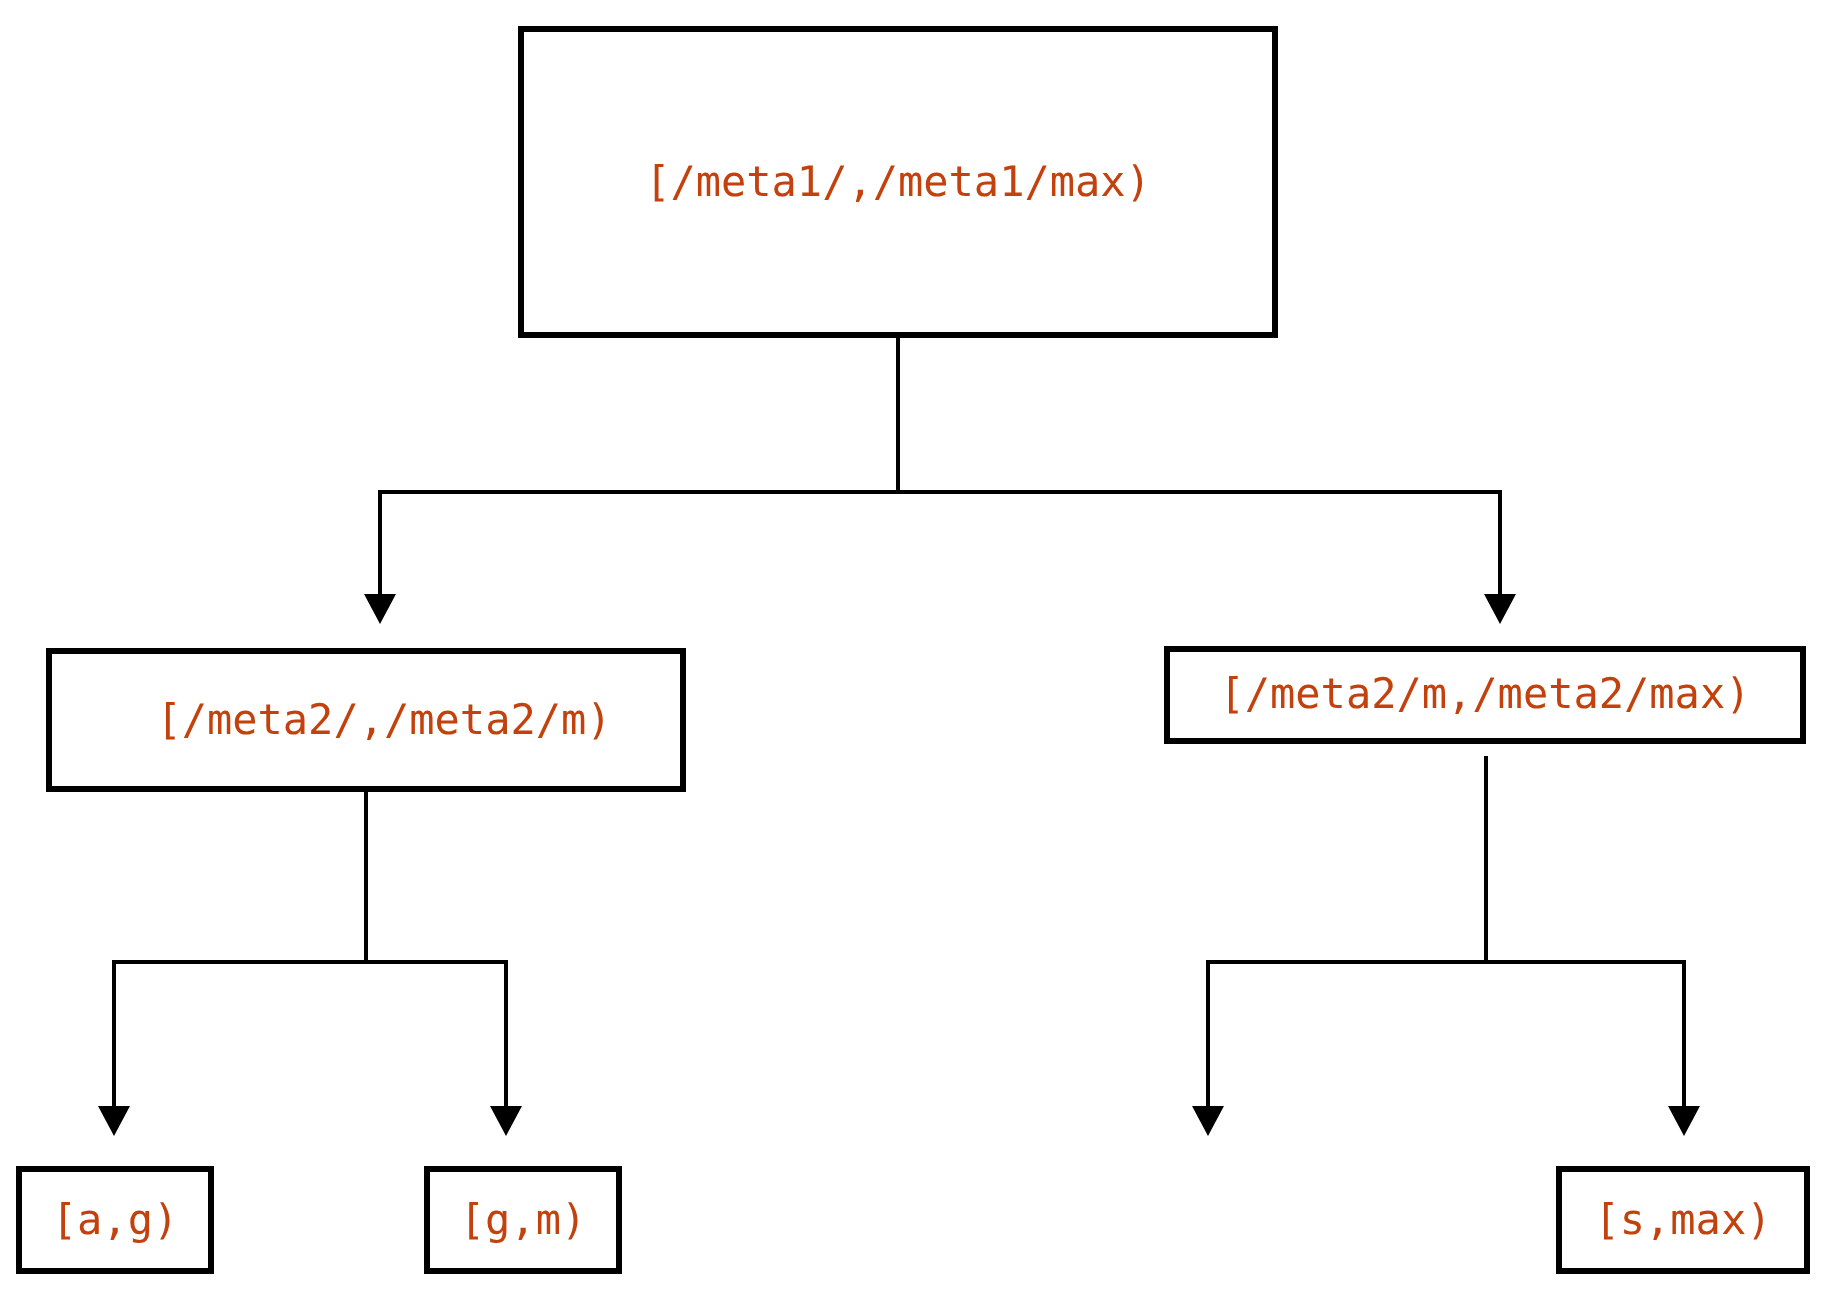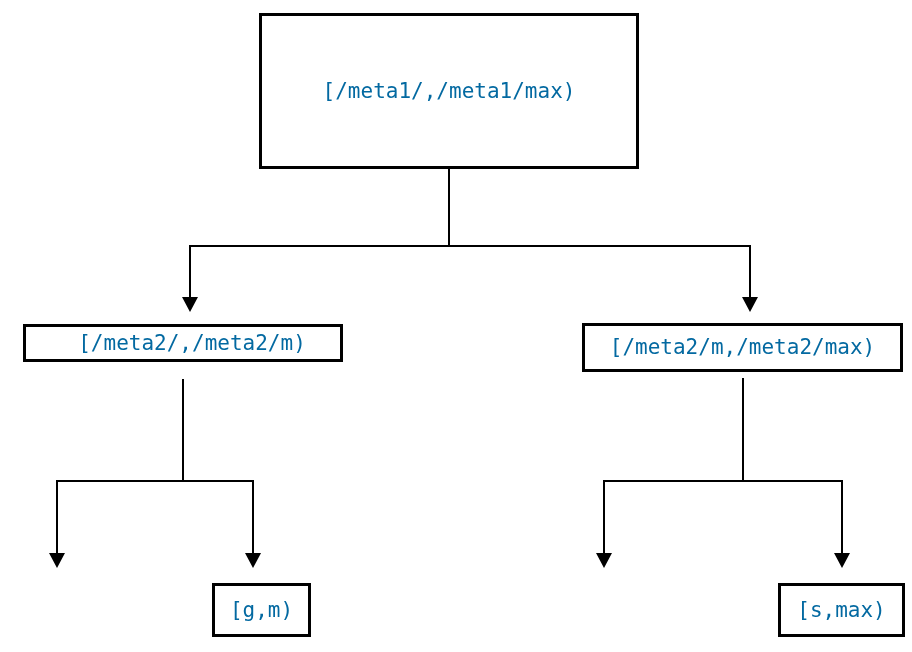--- a/index.html
+++ b/index.html
@@ -6,21 +6,21 @@
     margin: 0;
     padding: 0;
     background: #ffffff;
   }
   .canvas {
     position: relative;
     width: 912px;
     height: 652px;
     background: #ffffff;
     font-family: "DejaVu Sans Mono", "Liberation Mono", monospace;
-    color: #0369a1;
+    color: #c2410c;
     overflow: hidden;
   }
   .connectors {
     position: absolute;
     left: 0;
     top: 0;
   }
   .node {
     position: absolute;
     box-sizing: border-box;
@@ -28,21 +28,21 @@
     background: #ffffff;
     display: flex;
     align-items: center;
     justify-content: center;
     font-size: 21px;
     line-height: 1;
     white-space: nowrap;
     letter-spacing: 0px;
   }
   .node-root  { left: 259px; top: 13px;  width: 380px; height: 156px; }
-  .node-l2l   { left: 23px;  top: 324px; width: 320px; height: 38px; padding-left: 18px;  }
+  .node-l2l   { left: 23px;  top: 324px; width: 320px; height: 72px; padding-left: 18px;  }
   .node-l2r   { left: 582px; top: 323px; width: 321px; height: 49px;  }
   .node-leaf1 { left: 8px;   top: 583px; width: 99px;  height: 54px;  }
   .node-leaf2 { left: 212px; top: 583px; width: 99px;  height: 54px;  }
   .node-leaf3 { left: 555px; top: 583px; width: 97px;  height: 54px;  }
   .node-leaf4 { left: 778px; top: 583px; width: 127px; height: 54px;  }
 </style>
 </head>
 <body>
 
 <div class="canvas">
@@ -82,20 +82,23 @@
   </div>
 
   <div class="node node-l2l">
     <span>[/meta2/,/meta2/m)</span>
   </div>
 
   <div class="node node-l2r">
     <span>[/meta2/m,/meta2/max)</span>
   </div>
 
+  <div class="node node-leaf1">
+    <span>[a,g)</span>
+  </div>
 
   <div class="node node-leaf2">
     <span>[g,m)</span>
   </div>
 
 
   <div class="node node-leaf4">
     <span>[s,max)</span>
   </div>
 

